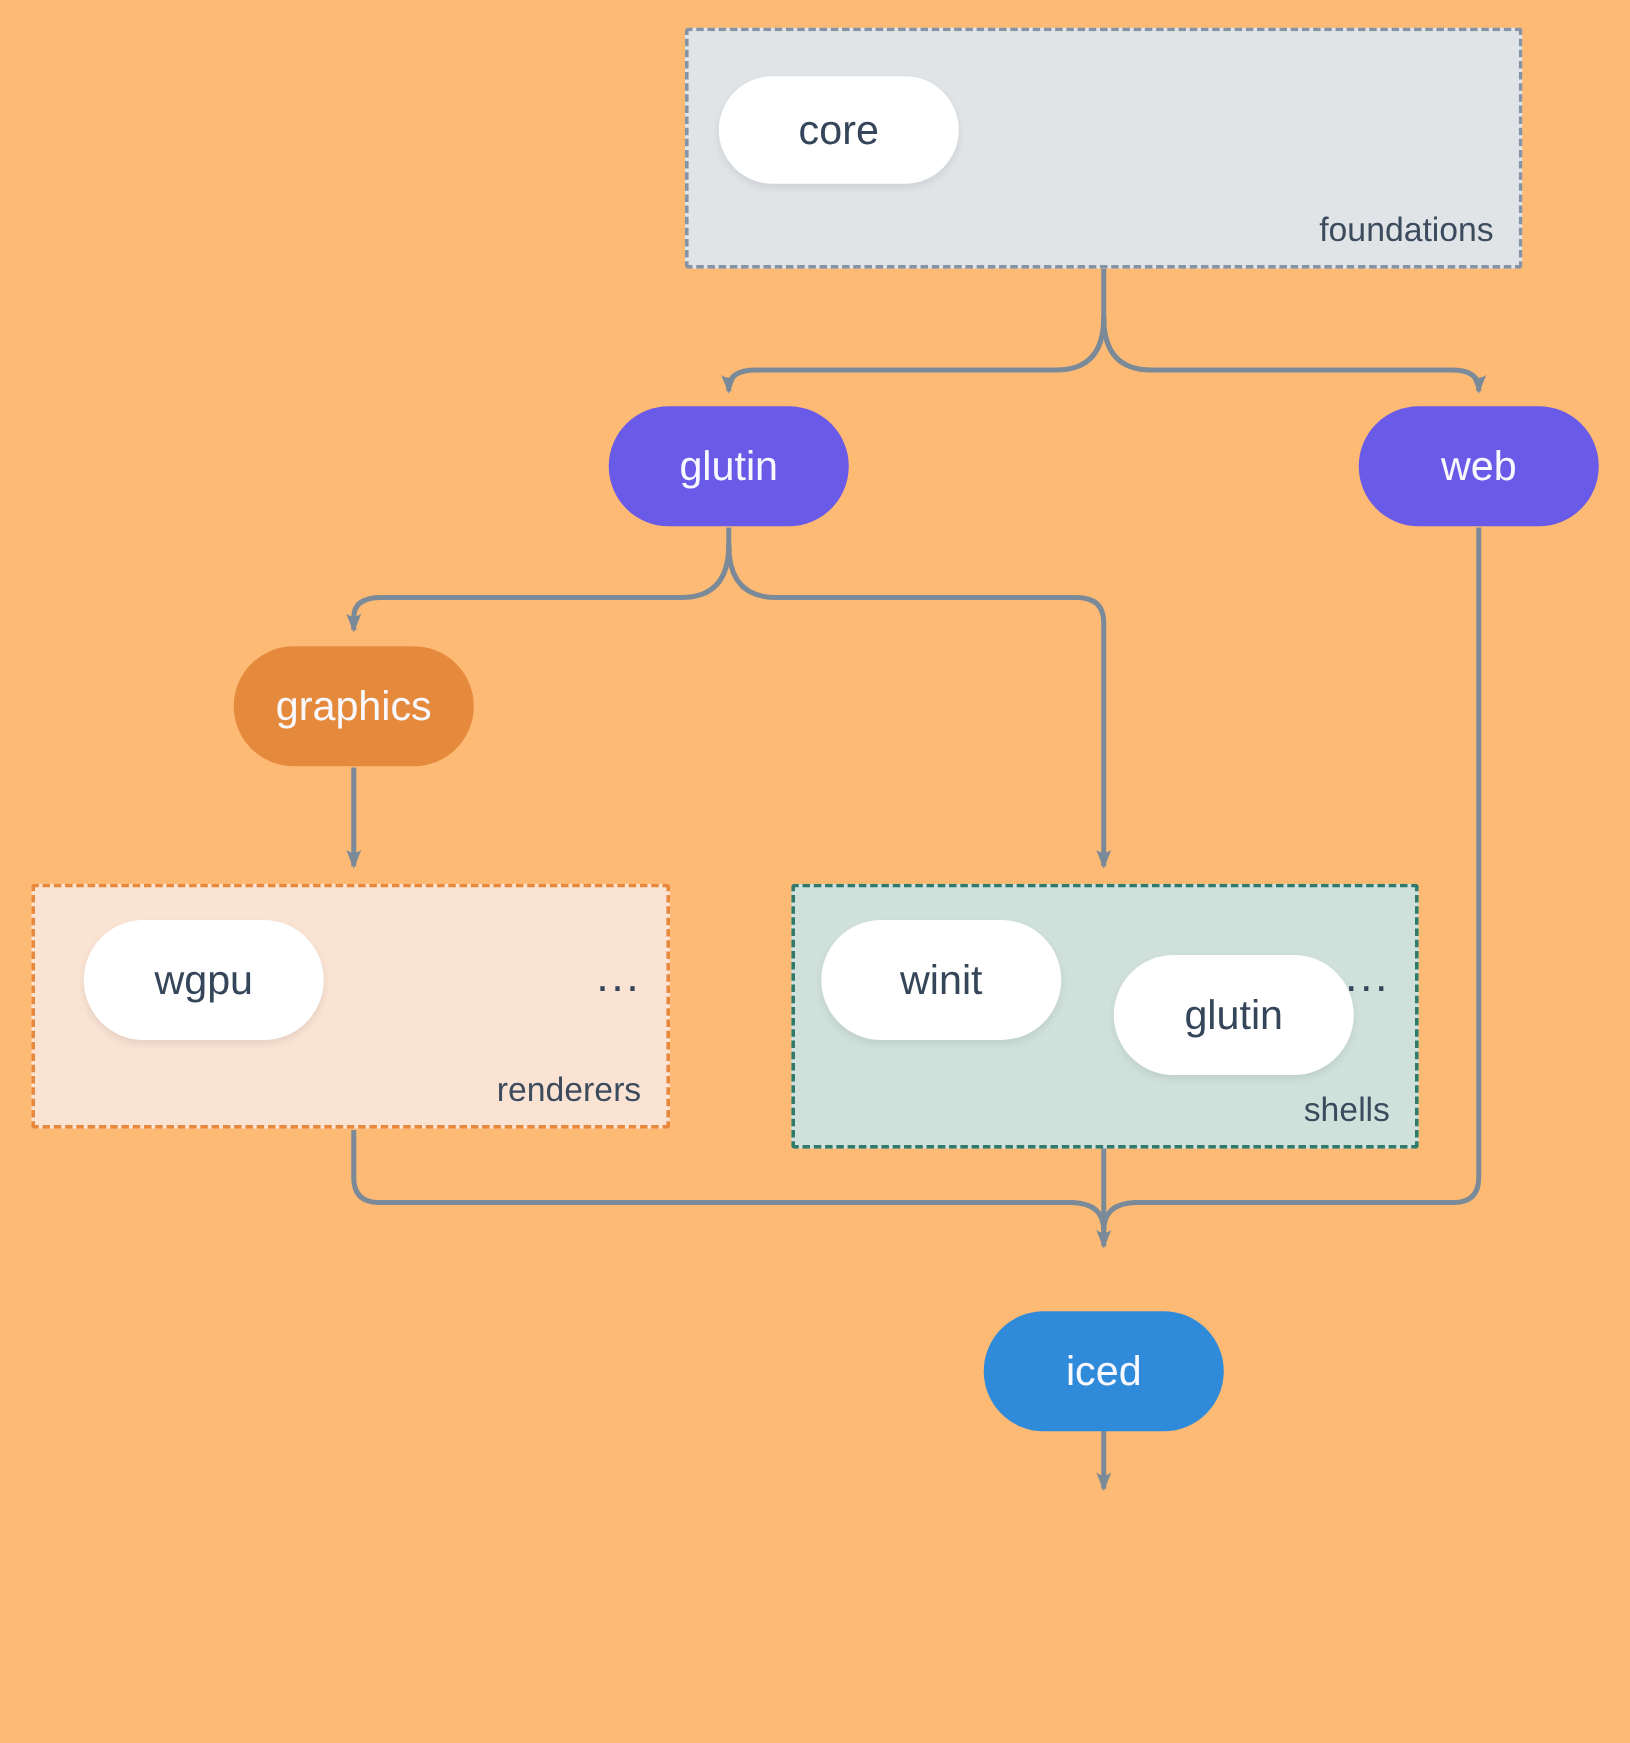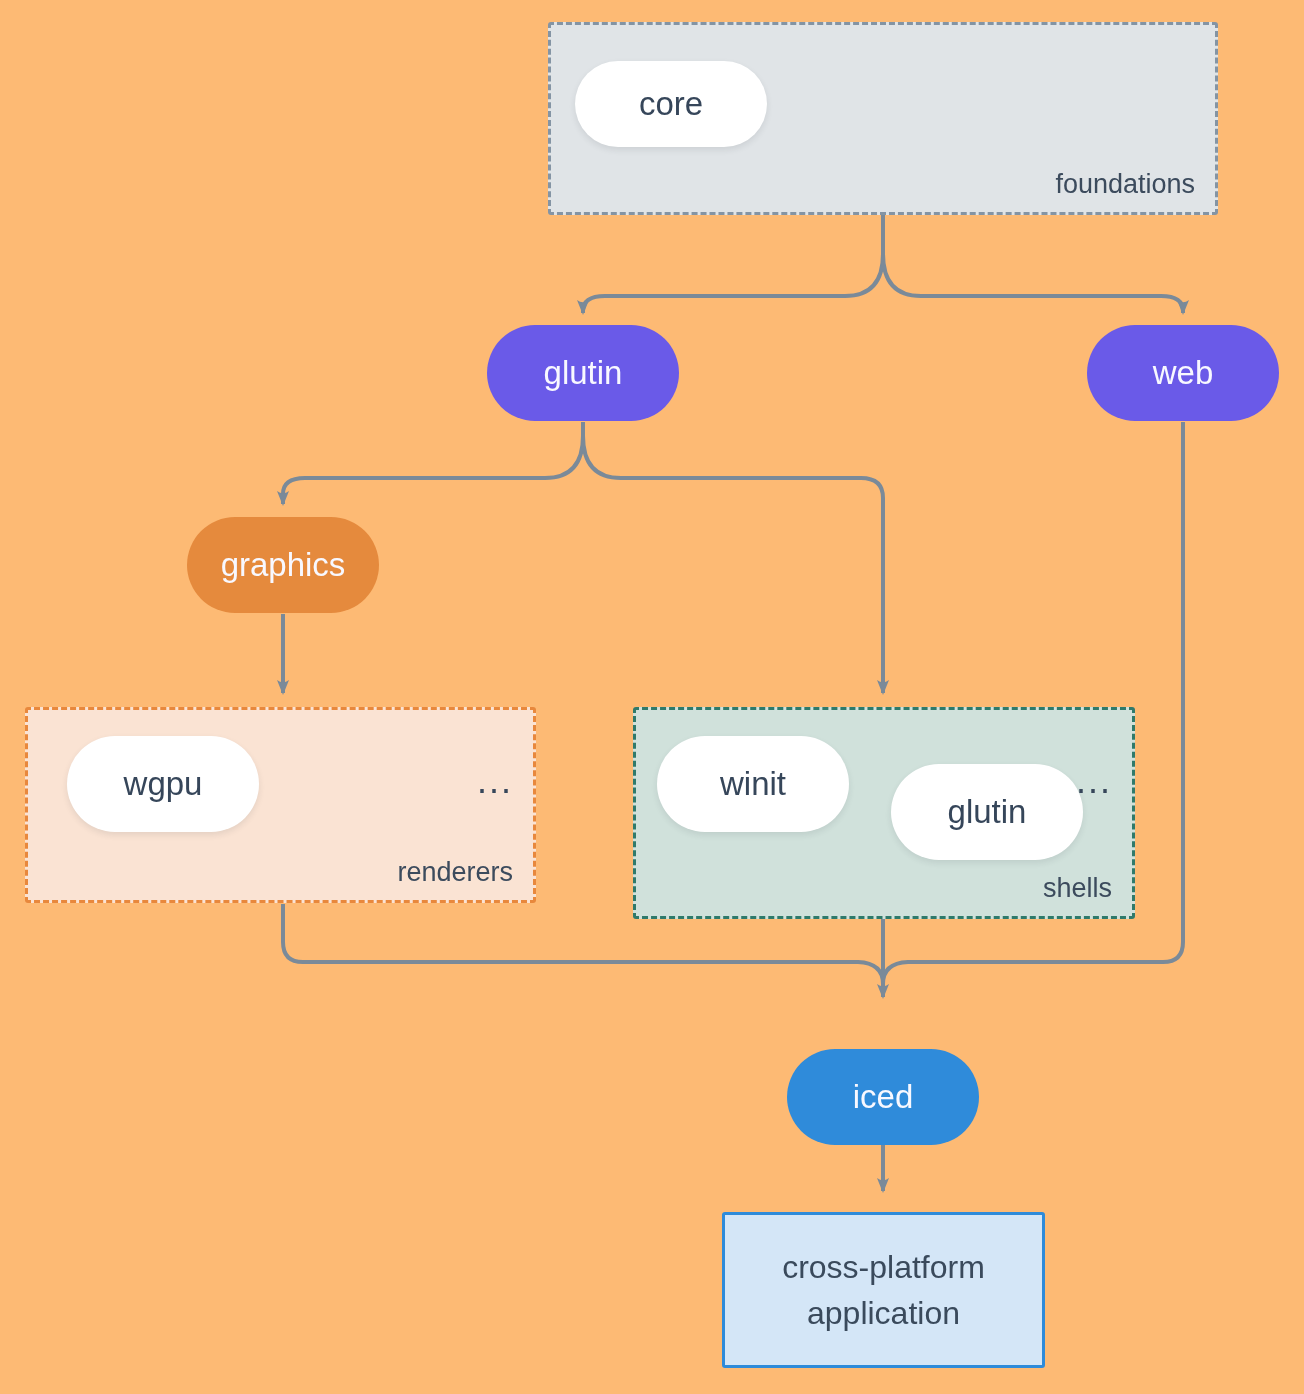--- a/index.html
+++ b/index.html
@@ -117,18 +117,14 @@
       <span>glutin</span>
     </div>
     <span class="ellipsis">...</span>
     <span class="group-label">shells</span>
   </div>
 
   <div class="node iced">
     <span>iced</span>
   </div>
 
-  <div class="app-box">
-    <span>cross-platform</span>
-    <span>application</span>
-  </div>
 
 </div>
 
 </body></html>

